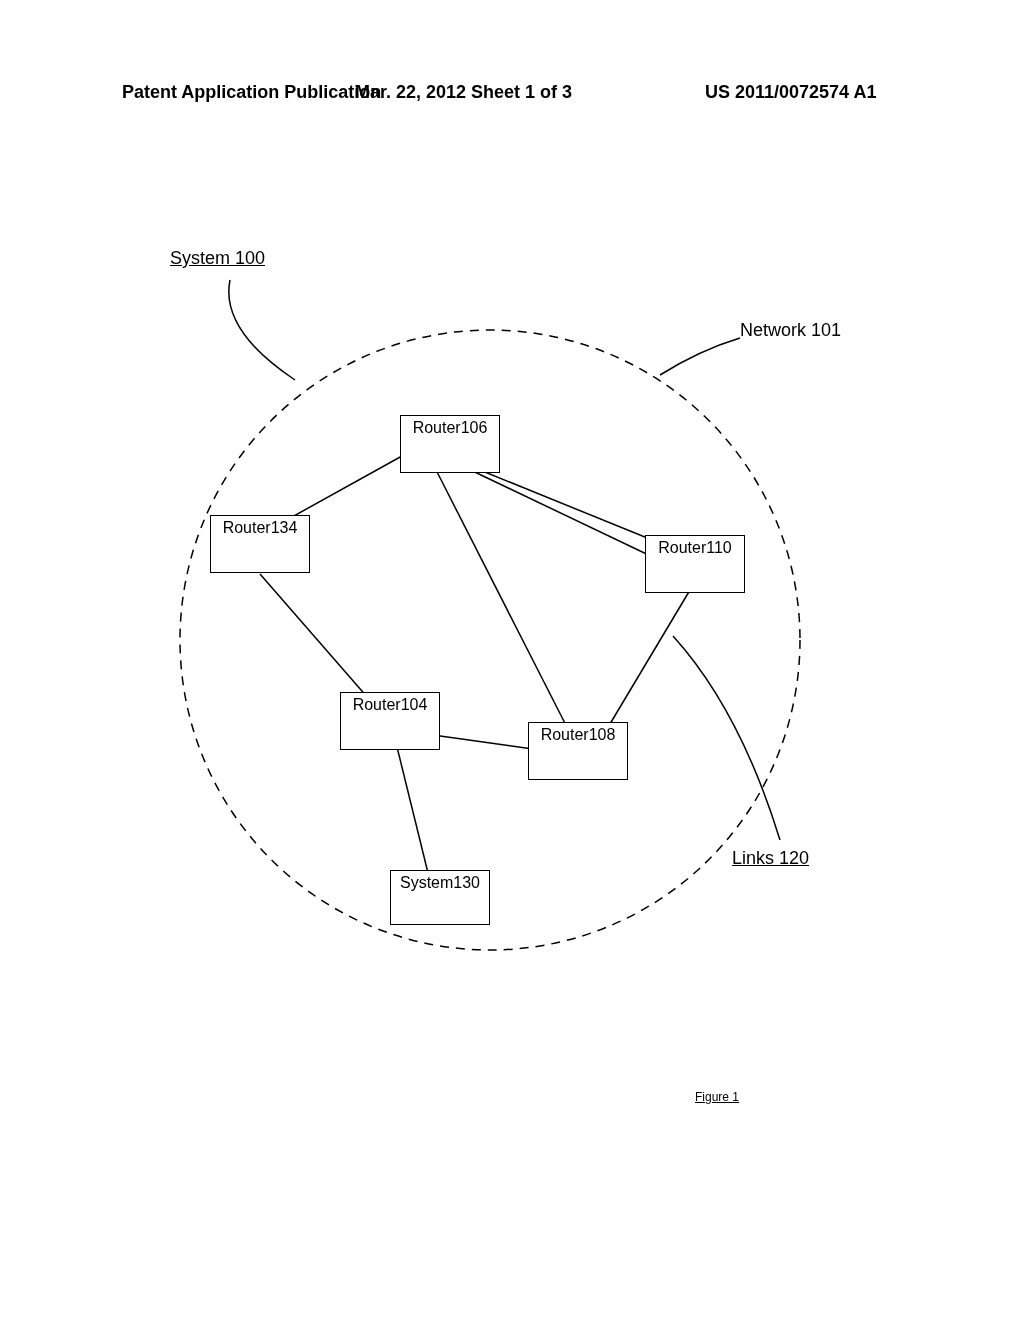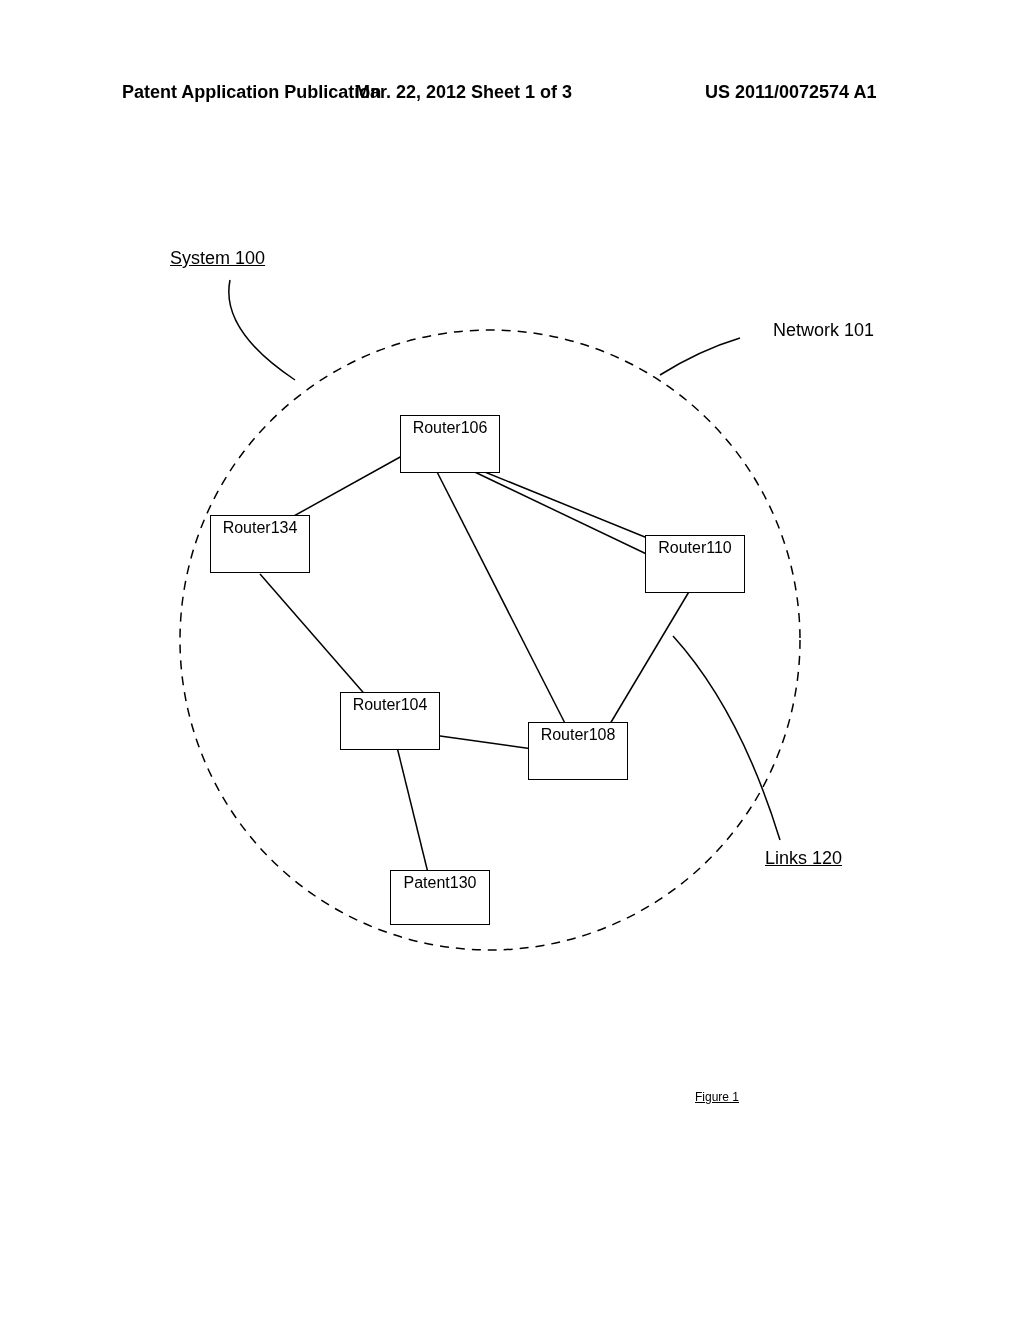--- a/index.html
+++ b/index.html
@@ -46,21 +46,20 @@
     text-align: center;
     display: flex;
     flex-direction: row;
     justify-content: center;
     line-height: 1.25;
     padding: 2px 6px;
   }
   .label-ext {
     position: absolute;
     font-size: 18px;
-    margin-left: 33px;
   }
   .figure-label {
     position: absolute;
     left: 695px;
     top: 1090px;
     font-size: 12px;
     text-decoration: underline;
   }
   .leader-swoop {
     position: absolute;
@@ -135,19 +134,19 @@
     <span>Router</span>
     <span>104</span>
   </div>
 
   <div class="node" style="left:428px; top:462px; width:100px; height:58px;">
     <span>Router</span>
     <span>108</span>
   </div>
 
   <div class="node" style="left:290px; top:610px; width:100px; height:55px;">
-    <span>Patent</span>
+    <span>System</span>
     <span>130</span>
   </div>
 
 </div>
 
 <div class="figure-label">Figure 1</div>
 
 </body></html>

